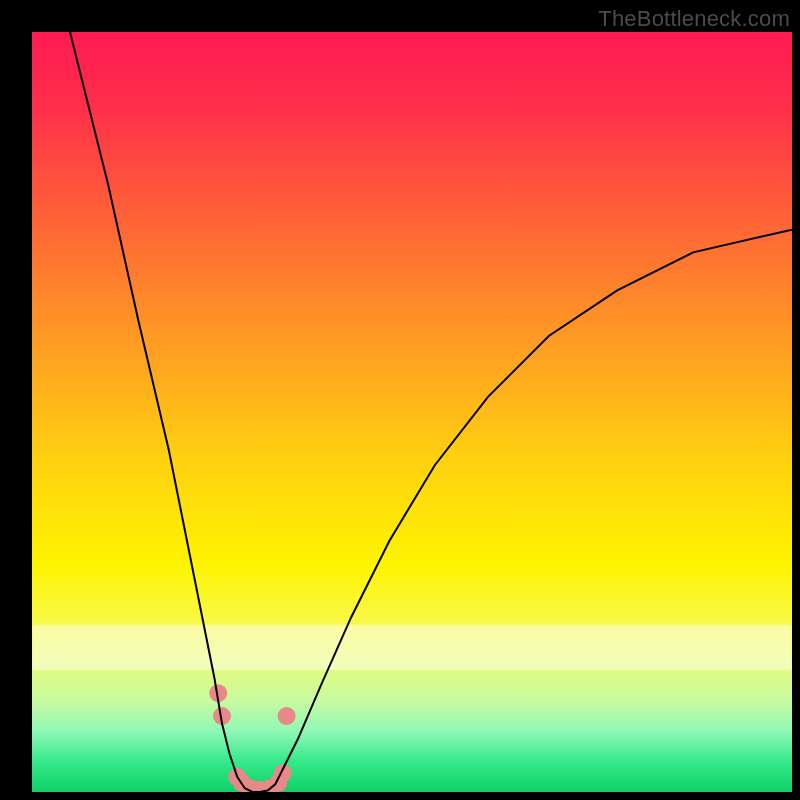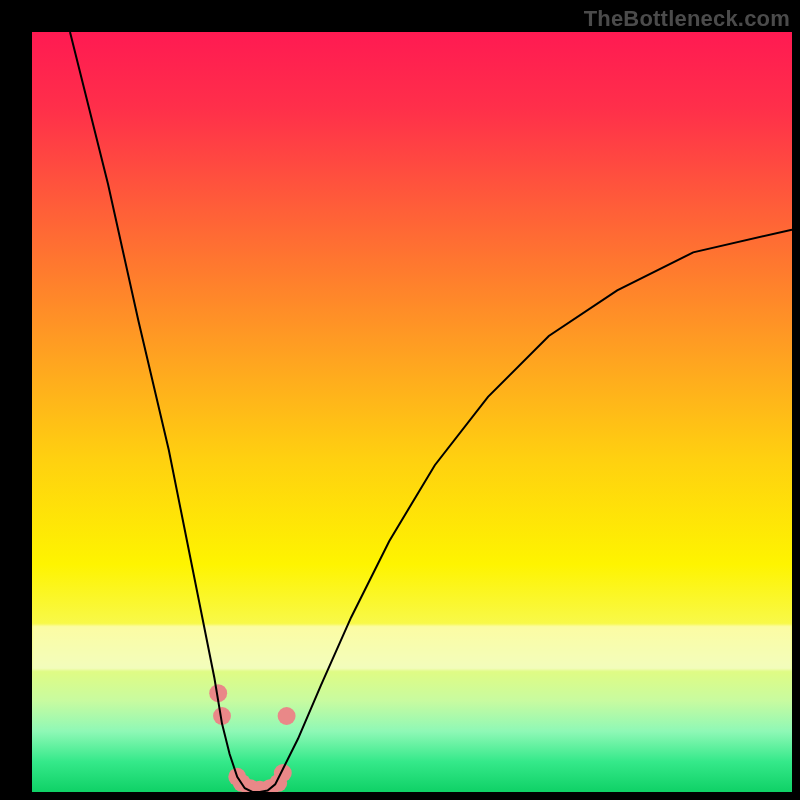--- a/index.html
+++ b/index.html
@@ -52,21 +52,21 @@
     height: 6%;
     background: rgba(255,255,235,0.55);
     filter: blur(1px);
   }
   .watermark {
     position: absolute;
     top: 6px;
     right: 10px;
     color: #4b4b4b;
     font-size: 22px;
-    font-weight: 700;
+    font-weight: 400;
     letter-spacing: 0.2px;
     user-select: none;
   }
   svg.curve {
     position: absolute;
     left: 0; top: 0;
     width: 100%; height: 100%;
   }
 </style>
 </head>

